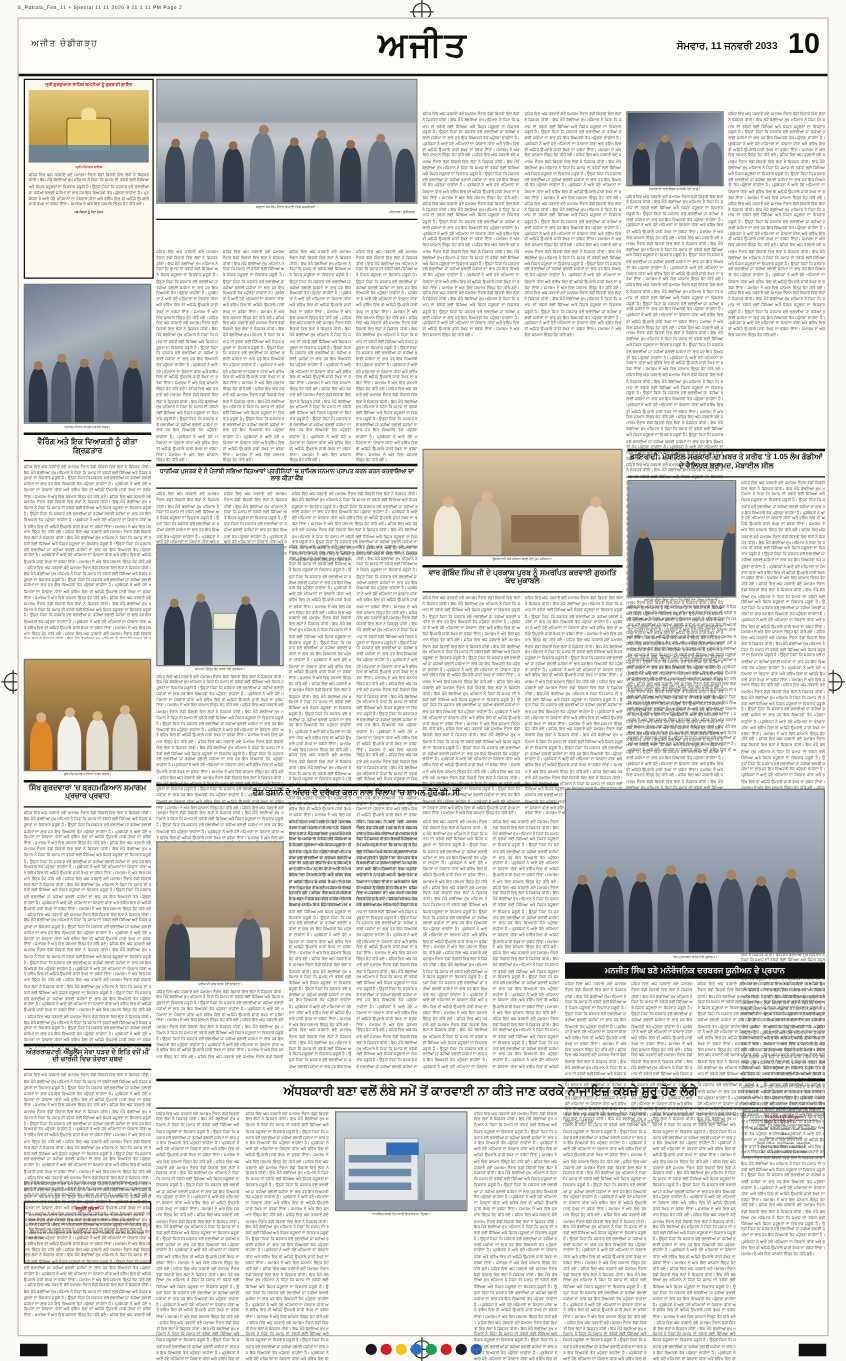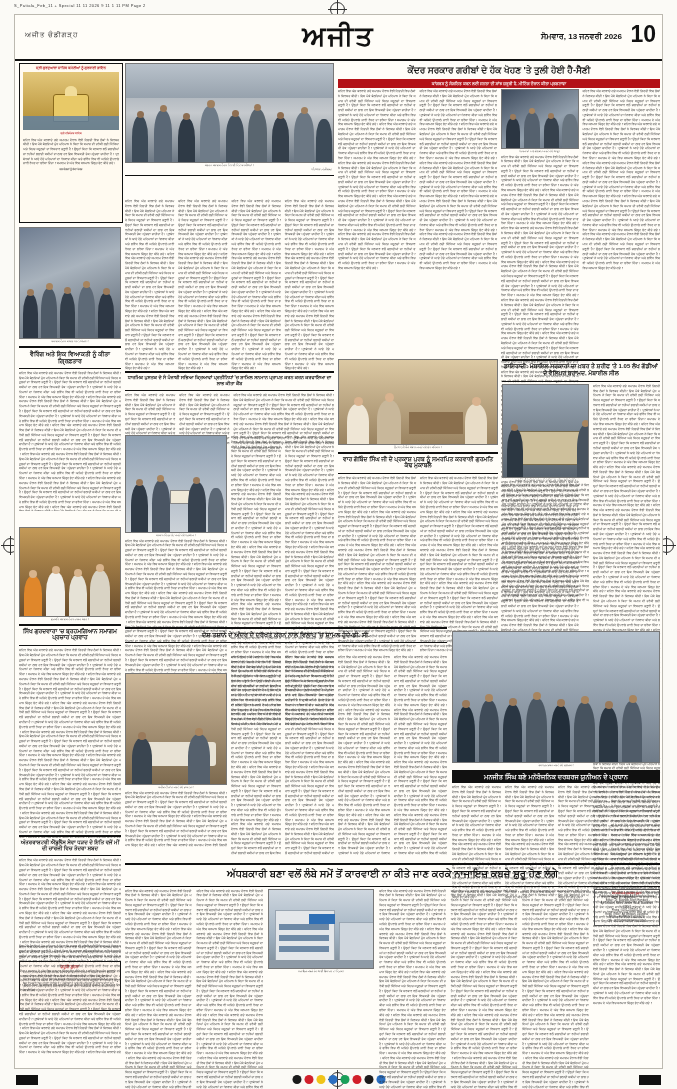--- a/index.html
+++ b/index.html
@@ -100,21 +100,21 @@
       <span style="background: rgb(209, 31, 42);"></span>
       <span style="background: rgb(26, 26, 26);"></span>
       <span style="background: rgb(43, 111, 192);"></span>
     </div>
 
   <div class="sheet">
 
     <div class="masthead">
       <div class="mast-left">ਅਜੀਤ ਚੰਡੀਗੜ੍ਹ</div>
       <div class="mast-logo">ਅਜੀਤ</div>
-      <div class="mast-date">ਸੋਮਵਾਰ, 13 ਜਨਵਰੀ 2026</div>
+      <div class="mast-date">ਸੋਮਵਾਰ, 11 ਜਨਵਰੀ 2033</div>
       <div class="mast-page">10</div>
     </div>
 
     <div class="col adbox" style="left:4px;top:48px;width:102px;height:158px;background:#fffaf0;">
       <div class="ad-title" style="font-size:3.6px;padding:2px 3px 1px;color:#b31217;">ਸ੍ਰੀ ਗੁਰਦੁਆਰਾ ਸਾਹਿਬ ਕਮੇਟੀਆਂ ਨੂੰ ਗੁਰਬਾਣੀ ਗਾਇਨ</div>
       <div class="photo gGold" style="margin:1px 3px;height:58px;">
         <div style="position:absolute;left:50%;top:22px;transform:translateX(-50%);width:34px;height:26px;background:#e8c967;border:1px solid #8a6a1c;border-radius:3px 3px 0 0;"></div>
         <div style="position:absolute;left:50%;top:14px;transform:translateX(-50%);width:12px;height:10px;background:#f2dd9a;border-radius:50% 50% 0 0;"></div>
         <div style="position:absolute;left:0;right:0;bottom:0;height:14px;background:#5d7fa6;opacity:.8;"></div>
       </div>
@@ -141,24 +141,20 @@
         <div class="p" style="left:146px;width:17px;height:45px;background:#343f4b;"></div>
         <div class="head" style="left:151px;bottom:43px;width:7px;height:7px;background:#8d6e52;"></div>
         <div class="p" style="left:168px;width:20px;height:50px;background:#6b7783;"></div>
         <div class="head" style="left:175px;bottom:48px;width:7px;height:7px;background:#a0805f;"></div>
         <div class="p" style="left:190px;width:16px;height:43px;background:#3c4a57;"></div>
       </div>
       <div class="cap">ਸੰਗਠਨ ਸਮਾਗਮ ਦੌਰਾਨ ਵਿਖਾਈ ਦਿੰਦੇ ਸ਼ਖਸੀਅਤਾਂ।</div>
       <div class="byline">ਪਟਿਆਲਾ, ਚੰਡੀਗੜ੍ਹ</div>
     </div>
 
-    <div class="col" style="left:323px;top:48px;width:322px;">
-      <div class="hd" style="font-size:9px;padding:2px 2px 3px;line-height:1.25;">ਕੇਂਦਰ ਸਰਕਾਰ ਗਰੀਬਾਂ ਦੇ ਹੱਕ ਖੋਹਣ 'ਤੇ ਤੁਲੀ ਹੋਈ ਹੈ-ਸੈਣੀ</div>
-      <div class="redbar" style="font-size:4.2px;text-align:center;padding:2px 2px;font-weight:bold;">ਕਾਂਗਰਸ ਨੂੰ ਸੰਗਠਿਤ ਕਰਨ ਲਈ ਜਨਤਾ ਦੀ ਸਾਂਝ ਜ਼ਰੂਰੀ ਹੈ, ਮੀਟਿੰਗ ਦੌਰਾਨ ਕੀਤਾ ਪ੍ਰਗਟਾਵਾ</div>
-    </div>
 
     <div class="col" style="left:110px;top:158px;width:209px;">
       <div class="rule"></div>
     </div>
 
     <div class="col" style="left:323px;top:74px;width:322px;height:165px;">
       <div style="display:flex;gap:4px;height:100%;">
         <div style="flex:1;" class="txt">ਸ਼ਹਿਰ ਵਿਚ ਅੱਜ ਕਰਵਾਏ ਗਏ ਸਮਾਗਮ ਦੌਰਾਨ ਵੱਡੀ ਗਿਣਤੀ ਵਿਚ ਲੋਕਾਂ ਨੇ ਸ਼ਿਰਕਤ ਕੀਤੀ। ਇਸ ਮੌਕੇ ਬੋਲਦਿਆਂ ਮੁੱਖ ਮਹਿਮਾਨ ਨੇ ਕਿਹਾ ਕਿ ਸਮਾਜ ਦੀ ਤਰੱਕੀ ਲਈ ਸਿੱਖਿਆ ਅਤੇ ਸਿਹਤ ਸਹੂਲਤਾਂ ਦਾ ਵਿਸਤਾਰ ਜ਼ਰੂਰੀ ਹੈ। ਉਨ੍ਹਾਂ ਕਿਹਾ ਕਿ ਸਰਕਾਰ ਵਲੋਂ ਚਲਾਈਆਂ ਜਾ ਰਹੀਆਂ ਭਲਾਈ ਸਕੀਮਾਂ ਦਾ ਲਾਭ ਹਰ ਇਕ ਵਿਅਕਤੀ ਤੱਕ ਪਹੁੰਚਣਾ ਚਾਹੀਦਾ ਹੈ। ਪ੍ਰਬੰਧਕਾਂ ਨੇ ਆਏ ਹੋਏ ਮਹਿਮਾਨਾਂ ਦਾ ਧੰਨਵਾਦ ਕੀਤਾ ਅਤੇ ਭਵਿੱਖ ਵਿਚ ਵੀ ਅਜਿਹੇ ਉਪਰਾਲੇ ਜਾਰੀ ਰੱਖਣ ਦਾ ਭਰੋਸਾ ਦਿੱਤਾ। ਸਮਾਗਮ ਦੇ ਅੰਤ ਵਿਚ ਸਨਮਾਨ ਚਿੰਨ੍ਹ ਭੇਟ ਕੀਤੇ ਗਏ। ਸ਼ਹਿਰ ਵਿਚ ਅੱਜ ਕਰਵਾਏ ਗਏ ਸਮਾਗਮ ਦੌਰਾਨ ਵੱਡੀ ਗਿਣਤੀ ਵਿਚ ਲੋਕਾਂ ਨੇ ਸ਼ਿਰਕਤ ਕੀਤੀ। ਇਸ ਮੌਕੇ ਬੋਲਦਿਆਂ ਮੁੱਖ ਮਹਿਮਾਨ ਨੇ ਕਿਹਾ ਕਿ ਸਮਾਜ ਦੀ ਤਰੱਕੀ ਲਈ ਸਿੱਖਿਆ ਅਤੇ ਸਿਹਤ ਸਹੂਲਤਾਂ ਦਾ ਵਿਸਤਾਰ ਜ਼ਰੂਰੀ ਹੈ। ਉਨ੍ਹਾਂ ਕਿਹਾ ਕਿ ਸਰਕਾਰ ਵਲੋਂ ਚਲਾਈਆਂ ਜਾ ਰਹੀਆਂ ਭਲਾਈ ਸਕੀਮਾਂ ਦਾ ਲਾਭ ਹਰ ਇਕ ਵਿਅਕਤੀ ਤੱਕ ਪਹੁੰਚਣਾ ਚਾਹੀਦਾ ਹੈ। ਪ੍ਰਬੰਧਕਾਂ ਨੇ ਆਏ ਹੋਏ ਮਹਿਮਾਨਾਂ ਦਾ ਧੰਨਵਾਦ ਕੀਤਾ ਅਤੇ ਭਵਿੱਖ ਵਿਚ ਵੀ ਅਜਿਹੇ ਉਪਰਾਲੇ ਜਾਰੀ ਰੱਖਣ ਦਾ ਭਰੋਸਾ ਦਿੱਤਾ। ਸਮਾਗਮ ਦੇ ਅੰਤ ਵਿਚ ਸਨਮਾਨ ਚਿੰਨ੍ਹ ਭੇਟ ਕੀਤੇ ਗਏ। ਸ਼ਹਿਰ ਵਿਚ ਅੱਜ ਕਰਵਾਏ ਗਏ ਸਮਾਗਮ ਦੌਰਾਨ ਵੱਡੀ ਗਿਣਤੀ ਵਿਚ ਲੋਕਾਂ ਨੇ ਸ਼ਿਰਕਤ ਕੀਤੀ। ਇਸ ਮੌਕੇ ਬੋਲਦਿਆਂ ਮੁੱਖ ਮਹਿਮਾਨ ਨੇ ਕਿਹਾ ਕਿ ਸਮਾਜ ਦੀ ਤਰੱਕੀ ਲਈ ਸਿੱਖਿਆ ਅਤੇ ਸਿਹਤ ਸਹੂਲਤਾਂ ਦਾ ਵਿਸਤਾਰ ਜ਼ਰੂਰੀ ਹੈ। ਉਨ੍ਹਾਂ ਕਿਹਾ ਕਿ ਸਰਕਾਰ ਵਲੋਂ ਚਲਾਈਆਂ ਜਾ ਰਹੀਆਂ ਭਲਾਈ ਸਕੀਮਾਂ ਦਾ ਲਾਭ ਹਰ ਇਕ ਵਿਅਕਤੀ ਤੱਕ ਪਹੁੰਚਣਾ ਚਾਹੀਦਾ ਹੈ। ਪ੍ਰਬੰਧਕਾਂ ਨੇ ਆਏ ਹੋਏ ਮਹਿਮਾਨਾਂ ਦਾ ਧੰਨਵਾਦ ਕੀਤਾ ਅਤੇ ਭਵਿੱਖ ਵਿਚ ਵੀ ਅਜਿਹੇ ਉਪਰਾਲੇ ਜਾਰੀ ਰੱਖਣ ਦਾ ਭਰੋਸਾ ਦਿੱਤਾ। ਸਮਾਗਮ ਦੇ ਅੰਤ ਵਿਚ ਸਨਮਾਨ ਚਿੰਨ੍ਹ ਭੇਟ ਕੀਤੇ ਗਏ। ਸ਼ਹਿਰ ਵਿਚ ਅੱਜ ਕਰਵਾਏ ਗਏ ਸਮਾਗਮ ਦੌਰਾਨ ਵੱਡੀ ਗਿਣਤੀ ਵਿਚ ਲੋਕਾਂ ਨੇ ਸ਼ਿਰਕਤ ਕੀਤੀ। ਇਸ ਮੌਕੇ ਬੋਲਦਿਆਂ ਮੁੱਖ ਮਹਿਮਾਨ ਨੇ ਕਿਹਾ ਕਿ ਸਮਾਜ ਦੀ ਤਰੱਕੀ ਲਈ ਸਿੱਖਿਆ ਅਤੇ ਸਿਹਤ ਸਹੂਲਤਾਂ ਦਾ ਵਿਸਤਾਰ ਜ਼ਰੂਰੀ ਹੈ। ਉਨ੍ਹਾਂ ਕਿਹਾ ਕਿ ਸਰਕਾਰ ਵਲੋਂ ਚਲਾਈਆਂ ਜਾ ਰਹੀਆਂ ਭਲਾਈ ਸਕੀਮਾਂ ਦਾ ਲਾਭ ਹਰ ਇਕ ਵਿਅਕਤੀ ਤੱਕ ਪਹੁੰਚਣਾ ਚਾਹੀਦਾ ਹੈ। ਪ੍ਰਬੰਧਕਾਂ ਨੇ ਆਏ ਹੋਏ ਮਹਿਮਾਨਾਂ ਦਾ ਧੰਨਵਾਦ ਕੀਤਾ ਅਤੇ ਭਵਿੱਖ ਵਿਚ ਵੀ ਅਜਿਹੇ ਉਪਰਾਲੇ ਜਾਰੀ ਰੱਖਣ ਦਾ ਭਰੋਸਾ ਦਿੱਤਾ। ਸਮਾਗਮ ਦੇ ਅੰਤ ਵਿਚ ਸਨਮਾਨ ਚਿੰਨ੍ਹ ਭੇਟ ਕੀਤੇ ਗਏ। ਸ਼ਹਿਰ ਵਿਚ ਅੱਜ ਕਰਵਾਏ ਗਏ ਸਮਾਗਮ ਦੌਰਾਨ ਵੱਡੀ ਗਿਣਤੀ ਵਿਚ ਲੋਕਾਂ ਨੇ ਸ਼ਿਰਕਤ ਕੀਤੀ। ਇਸ ਮੌਕੇ ਬੋਲਦਿਆਂ ਮੁੱਖ ਮਹਿਮਾਨ ਨੇ ਕਿਹਾ ਕਿ ਸਮਾਜ ਦੀ ਤਰੱਕੀ ਲਈ ਸਿੱਖਿਆ ਅਤੇ ਸਿਹਤ ਸਹੂਲਤਾਂ ਦਾ ਵਿਸਤਾਰ ਜ਼ਰੂਰੀ ਹੈ। ਉਨ੍ਹਾਂ ਕਿਹਾ ਕਿ ਸਰਕਾਰ ਵਲੋਂ ਚਲਾਈਆਂ ਜਾ ਰਹੀਆਂ ਭਲਾਈ ਸਕੀਮਾਂ ਦਾ ਲਾਭ ਹਰ ਇਕ ਵਿਅਕਤੀ ਤੱਕ ਪਹੁੰਚਣਾ ਚਾਹੀਦਾ ਹੈ। ਪ੍ਰਬੰਧਕਾਂ ਨੇ ਆਏ ਹੋਏ ਮਹਿਮਾਨਾਂ ਦਾ ਧੰਨਵਾਦ ਕੀਤਾ ਅਤੇ ਭਵਿੱਖ ਵਿਚ ਵੀ ਅਜਿਹੇ ਉਪਰਾਲੇ ਜਾਰੀ ਰੱਖਣ ਦਾ ਭਰੋਸਾ ਦਿੱਤਾ। ਸਮਾਗਮ ਦੇ ਅੰਤ ਵਿਚ ਸਨਮਾਨ ਚਿੰਨ੍ਹ ਭੇਟ ਕੀਤੇ ਗਏ। </div>
         <div style="flex:1;" class="txt">ਸ਼ਹਿਰ ਵਿਚ ਅੱਜ ਕਰਵਾਏ ਗਏ ਸਮਾਗਮ ਦੌਰਾਨ ਵੱਡੀ ਗਿਣਤੀ ਵਿਚ ਲੋਕਾਂ ਨੇ ਸ਼ਿਰਕਤ ਕੀਤੀ। ਇਸ ਮੌਕੇ ਬੋਲਦਿਆਂ ਮੁੱਖ ਮਹਿਮਾਨ ਨੇ ਕਿਹਾ ਕਿ ਸਮਾਜ ਦੀ ਤਰੱਕੀ ਲਈ ਸਿੱਖਿਆ ਅਤੇ ਸਿਹਤ ਸਹੂਲਤਾਂ ਦਾ ਵਿਸਤਾਰ ਜ਼ਰੂਰੀ ਹੈ। ਉਨ੍ਹਾਂ ਕਿਹਾ ਕਿ ਸਰਕਾਰ ਵਲੋਂ ਚਲਾਈਆਂ ਜਾ ਰਹੀਆਂ ਭਲਾਈ ਸਕੀਮਾਂ ਦਾ ਲਾਭ ਹਰ ਇਕ ਵਿਅਕਤੀ ਤੱਕ ਪਹੁੰਚਣਾ ਚਾਹੀਦਾ ਹੈ। ਪ੍ਰਬੰਧਕਾਂ ਨੇ ਆਏ ਹੋਏ ਮਹਿਮਾਨਾਂ ਦਾ ਧੰਨਵਾਦ ਕੀਤਾ ਅਤੇ ਭਵਿੱਖ ਵਿਚ ਵੀ ਅਜਿਹੇ ਉਪਰਾਲੇ ਜਾਰੀ ਰੱਖਣ ਦਾ ਭਰੋਸਾ ਦਿੱਤਾ। ਸਮਾਗਮ ਦੇ ਅੰਤ ਵਿਚ ਸਨਮਾਨ ਚਿੰਨ੍ਹ ਭੇਟ ਕੀਤੇ ਗਏ। ਸ਼ਹਿਰ ਵਿਚ ਅੱਜ ਕਰਵਾਏ ਗਏ ਸਮਾਗਮ ਦੌਰਾਨ ਵੱਡੀ ਗਿਣਤੀ ਵਿਚ ਲੋਕਾਂ ਨੇ ਸ਼ਿਰਕਤ ਕੀਤੀ। ਇਸ ਮੌਕੇ ਬੋਲਦਿਆਂ ਮੁੱਖ ਮਹਿਮਾਨ ਨੇ ਕਿਹਾ ਕਿ ਸਮਾਜ ਦੀ ਤਰੱਕੀ ਲਈ ਸਿੱਖਿਆ ਅਤੇ ਸਿਹਤ ਸਹੂਲਤਾਂ ਦਾ ਵਿਸਤਾਰ ਜ਼ਰੂਰੀ ਹੈ। ਉਨ੍ਹਾਂ ਕਿਹਾ ਕਿ ਸਰਕਾਰ ਵਲੋਂ ਚਲਾਈਆਂ ਜਾ ਰਹੀਆਂ ਭਲਾਈ ਸਕੀਮਾਂ ਦਾ ਲਾਭ ਹਰ ਇਕ ਵਿਅਕਤੀ ਤੱਕ ਪਹੁੰਚਣਾ ਚਾਹੀਦਾ ਹੈ। ਪ੍ਰਬੰਧਕਾਂ ਨੇ ਆਏ ਹੋਏ ਮਹਿਮਾਨਾਂ ਦਾ ਧੰਨਵਾਦ ਕੀਤਾ ਅਤੇ ਭਵਿੱਖ ਵਿਚ ਵੀ ਅਜਿਹੇ ਉਪਰਾਲੇ ਜਾਰੀ ਰੱਖਣ ਦਾ ਭਰੋਸਾ ਦਿੱਤਾ। ਸਮਾਗਮ ਦੇ ਅੰਤ ਵਿਚ ਸਨਮਾਨ ਚਿੰਨ੍ਹ ਭੇਟ ਕੀਤੇ ਗਏ। ਸ਼ਹਿਰ ਵਿਚ ਅੱਜ ਕਰਵਾਏ ਗਏ ਸਮਾਗਮ ਦੌਰਾਨ ਵੱਡੀ ਗਿਣਤੀ ਵਿਚ ਲੋਕਾਂ ਨੇ ਸ਼ਿਰਕਤ ਕੀਤੀ। ਇਸ ਮੌਕੇ ਬੋਲਦਿਆਂ ਮੁੱਖ ਮਹਿਮਾਨ ਨੇ ਕਿਹਾ ਕਿ ਸਮਾਜ ਦੀ ਤਰੱਕੀ ਲਈ ਸਿੱਖਿਆ ਅਤੇ ਸਿਹਤ ਸਹੂਲਤਾਂ ਦਾ ਵਿਸਤਾਰ ਜ਼ਰੂਰੀ ਹੈ। ਉਨ੍ਹਾਂ ਕਿਹਾ ਕਿ ਸਰਕਾਰ ਵਲੋਂ ਚਲਾਈਆਂ ਜਾ ਰਹੀਆਂ ਭਲਾਈ ਸਕੀਮਾਂ ਦਾ ਲਾਭ ਹਰ ਇਕ ਵਿਅਕਤੀ ਤੱਕ ਪਹੁੰਚਣਾ ਚਾਹੀਦਾ ਹੈ। ਪ੍ਰਬੰਧਕਾਂ ਨੇ ਆਏ ਹੋਏ ਮਹਿਮਾਨਾਂ ਦਾ ਧੰਨਵਾਦ ਕੀਤਾ ਅਤੇ ਭਵਿੱਖ ਵਿਚ ਵੀ ਅਜਿਹੇ ਉਪਰਾਲੇ ਜਾਰੀ ਰੱਖਣ ਦਾ ਭਰੋਸਾ ਦਿੱਤਾ। ਸਮਾਗਮ ਦੇ ਅੰਤ ਵਿਚ ਸਨਮਾਨ ਚਿੰਨ੍ਹ ਭੇਟ ਕੀਤੇ ਗਏ। ਸ਼ਹਿਰ ਵਿਚ ਅੱਜ ਕਰਵਾਏ ਗਏ ਸਮਾਗਮ ਦੌਰਾਨ ਵੱਡੀ ਗਿਣਤੀ ਵਿਚ ਲੋਕਾਂ ਨੇ ਸ਼ਿਰਕਤ ਕੀਤੀ। ਇਸ ਮੌਕੇ ਬੋਲਦਿਆਂ ਮੁੱਖ ਮਹਿਮਾਨ ਨੇ ਕਿਹਾ ਕਿ ਸਮਾਜ ਦੀ ਤਰੱਕੀ ਲਈ ਸਿੱਖਿਆ ਅਤੇ ਸਿਹਤ ਸਹੂਲਤਾਂ ਦਾ ਵਿਸਤਾਰ ਜ਼ਰੂਰੀ ਹੈ। ਉਨ੍ਹਾਂ ਕਿਹਾ ਕਿ ਸਰਕਾਰ ਵਲੋਂ ਚਲਾਈਆਂ ਜਾ ਰਹੀਆਂ ਭਲਾਈ ਸਕੀਮਾਂ ਦਾ ਲਾਭ ਹਰ ਇਕ ਵਿਅਕਤੀ ਤੱਕ ਪਹੁੰਚਣਾ ਚਾਹੀਦਾ ਹੈ। ਪ੍ਰਬੰਧਕਾਂ ਨੇ ਆਏ ਹੋਏ ਮਹਿਮਾਨਾਂ ਦਾ ਧੰਨਵਾਦ ਕੀਤਾ ਅਤੇ ਭਵਿੱਖ ਵਿਚ ਵੀ ਅਜਿਹੇ ਉਪਰਾਲੇ ਜਾਰੀ ਰੱਖਣ ਦਾ ਭਰੋਸਾ ਦਿੱਤਾ। ਸਮਾਗਮ ਦੇ ਅੰਤ ਵਿਚ ਸਨਮਾਨ ਚਿੰਨ੍ਹ ਭੇਟ ਕੀਤੇ ਗਏ। ਸ਼ਹਿਰ ਵਿਚ ਅੱਜ ਕਰਵਾਏ ਗਏ ਸਮਾਗਮ ਦੌਰਾਨ ਵੱਡੀ ਗਿਣਤੀ ਵਿਚ ਲੋਕਾਂ ਨੇ ਸ਼ਿਰਕਤ ਕੀਤੀ। ਇਸ ਮੌਕੇ ਬੋਲਦਿਆਂ ਮੁੱਖ ਮਹਿਮਾਨ ਨੇ ਕਿਹਾ ਕਿ ਸਮਾਜ ਦੀ ਤਰੱਕੀ ਲਈ ਸਿੱਖਿਆ ਅਤੇ ਸਿਹਤ ਸਹੂਲਤਾਂ ਦਾ ਵਿਸਤਾਰ ਜ਼ਰੂਰੀ ਹੈ। ਉਨ੍ਹਾਂ ਕਿਹਾ ਕਿ ਸਰਕਾਰ ਵਲੋਂ ਚਲਾਈਆਂ ਜਾ ਰਹੀਆਂ ਭਲਾਈ ਸਕੀਮਾਂ ਦਾ ਲਾਭ ਹਰ ਇਕ ਵਿਅਕਤੀ ਤੱਕ ਪਹੁੰਚਣਾ ਚਾਹੀਦਾ ਹੈ। ਪ੍ਰਬੰਧਕਾਂ ਨੇ ਆਏ ਹੋਏ ਮਹਿਮਾਨਾਂ ਦਾ ਧੰਨਵਾਦ ਕੀਤਾ ਅਤੇ ਭਵਿੱਖ ਵਿਚ ਵੀ ਅਜਿਹੇ ਉਪਰਾਲੇ ਜਾਰੀ ਰੱਖਣ ਦਾ ਭਰੋਸਾ ਦਿੱਤਾ। ਸਮਾਗਮ ਦੇ ਅੰਤ ਵਿਚ ਸਨਮਾਨ ਚਿੰਨ੍ਹ ਭੇਟ ਕੀਤੇ ਗਏ। </div>
         <div style="flex:1;">

